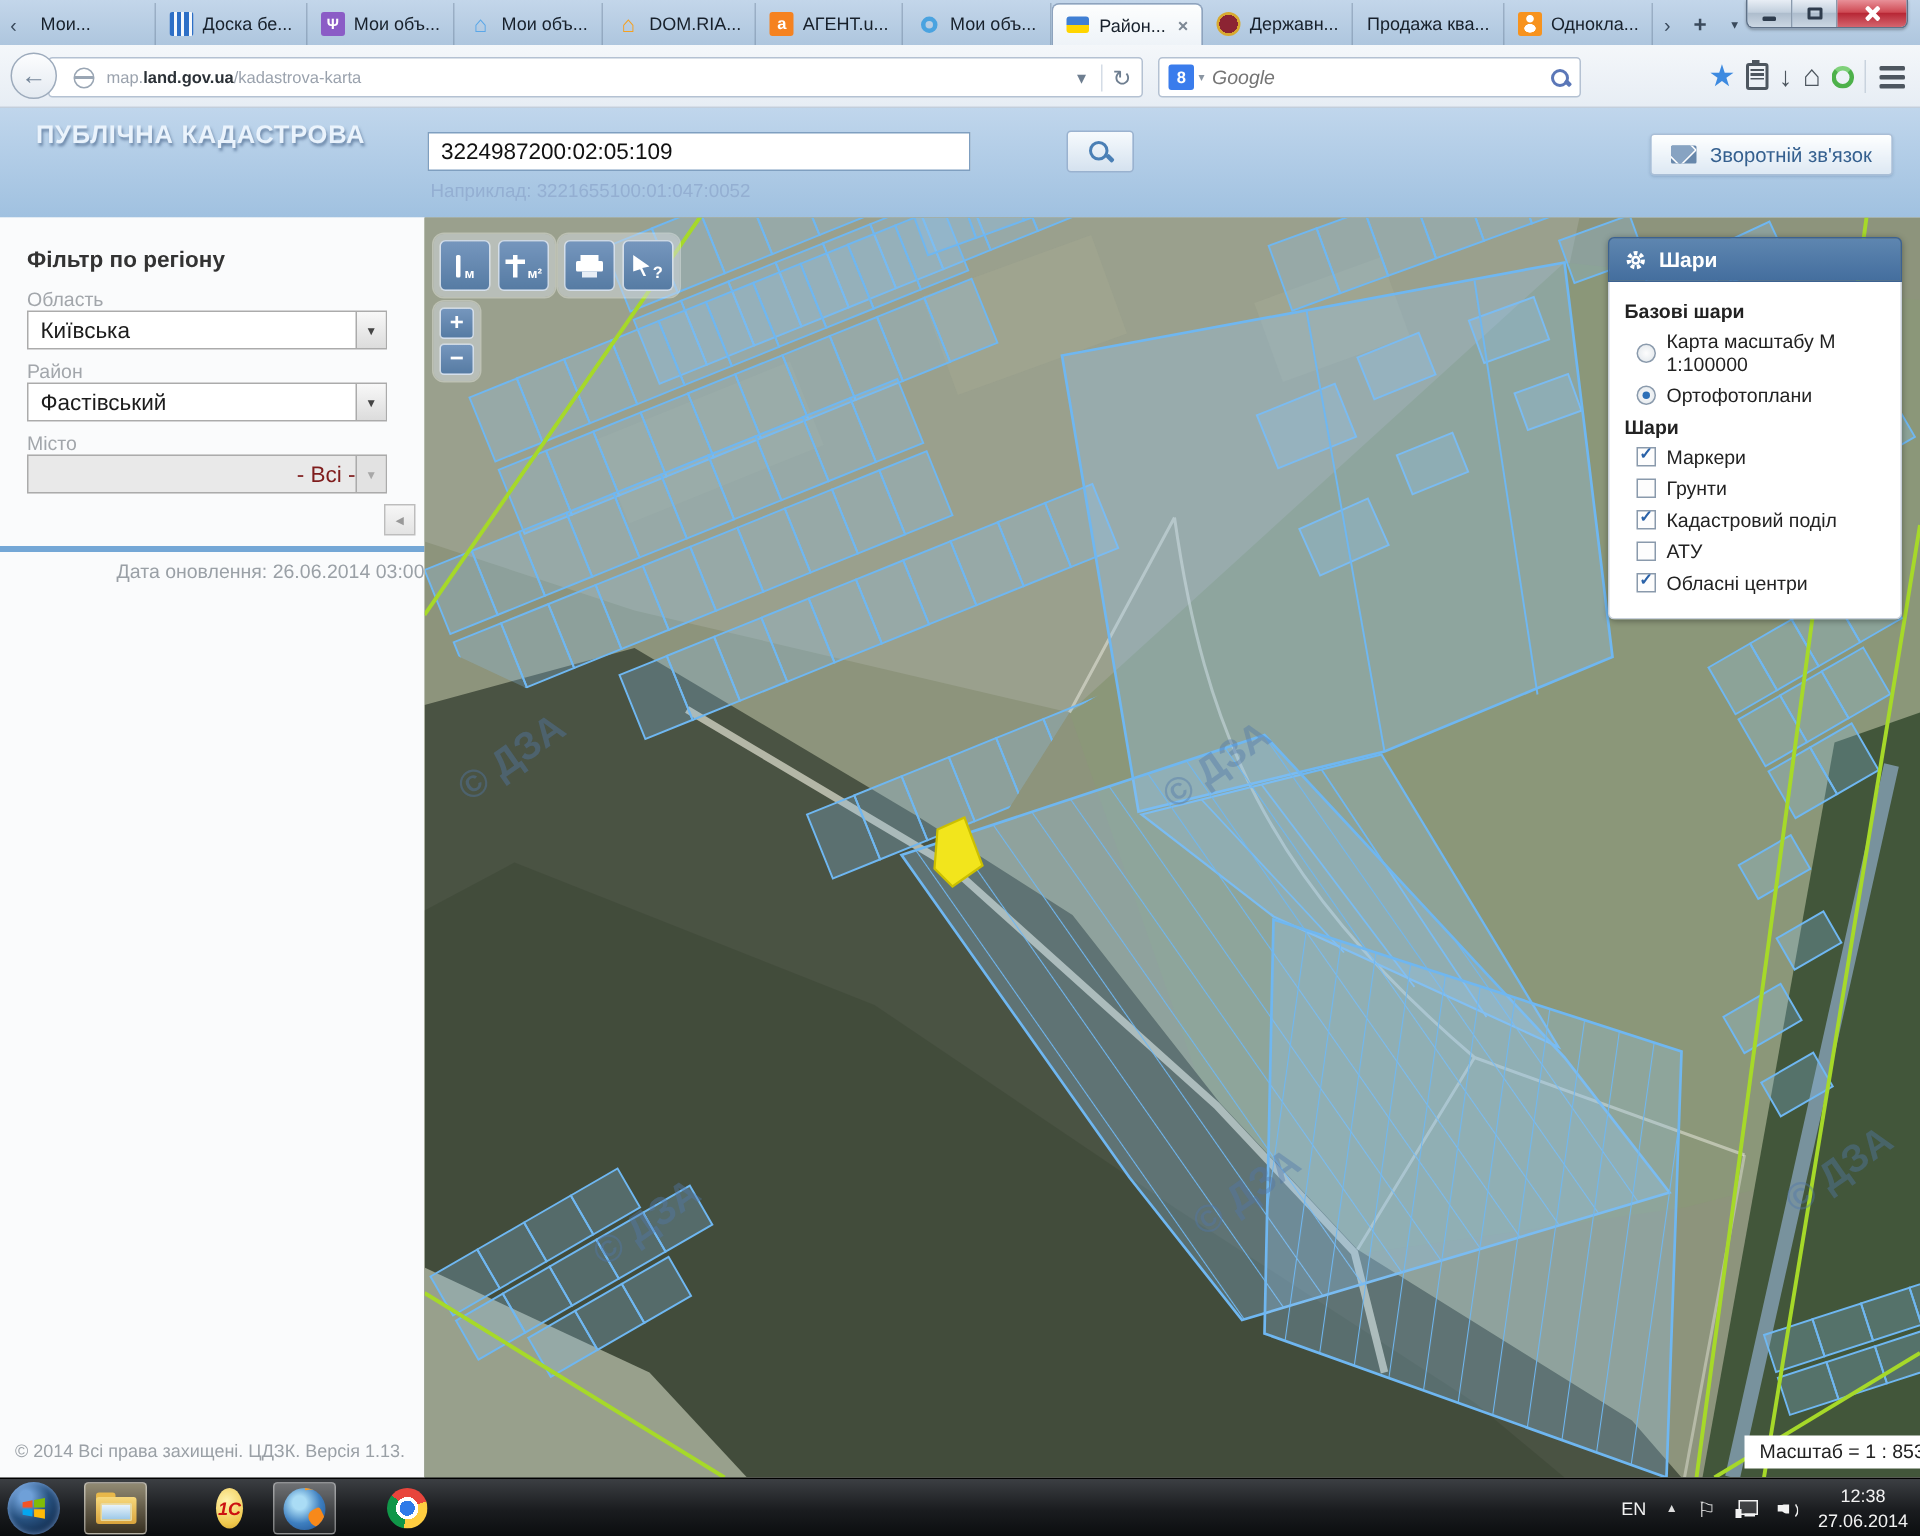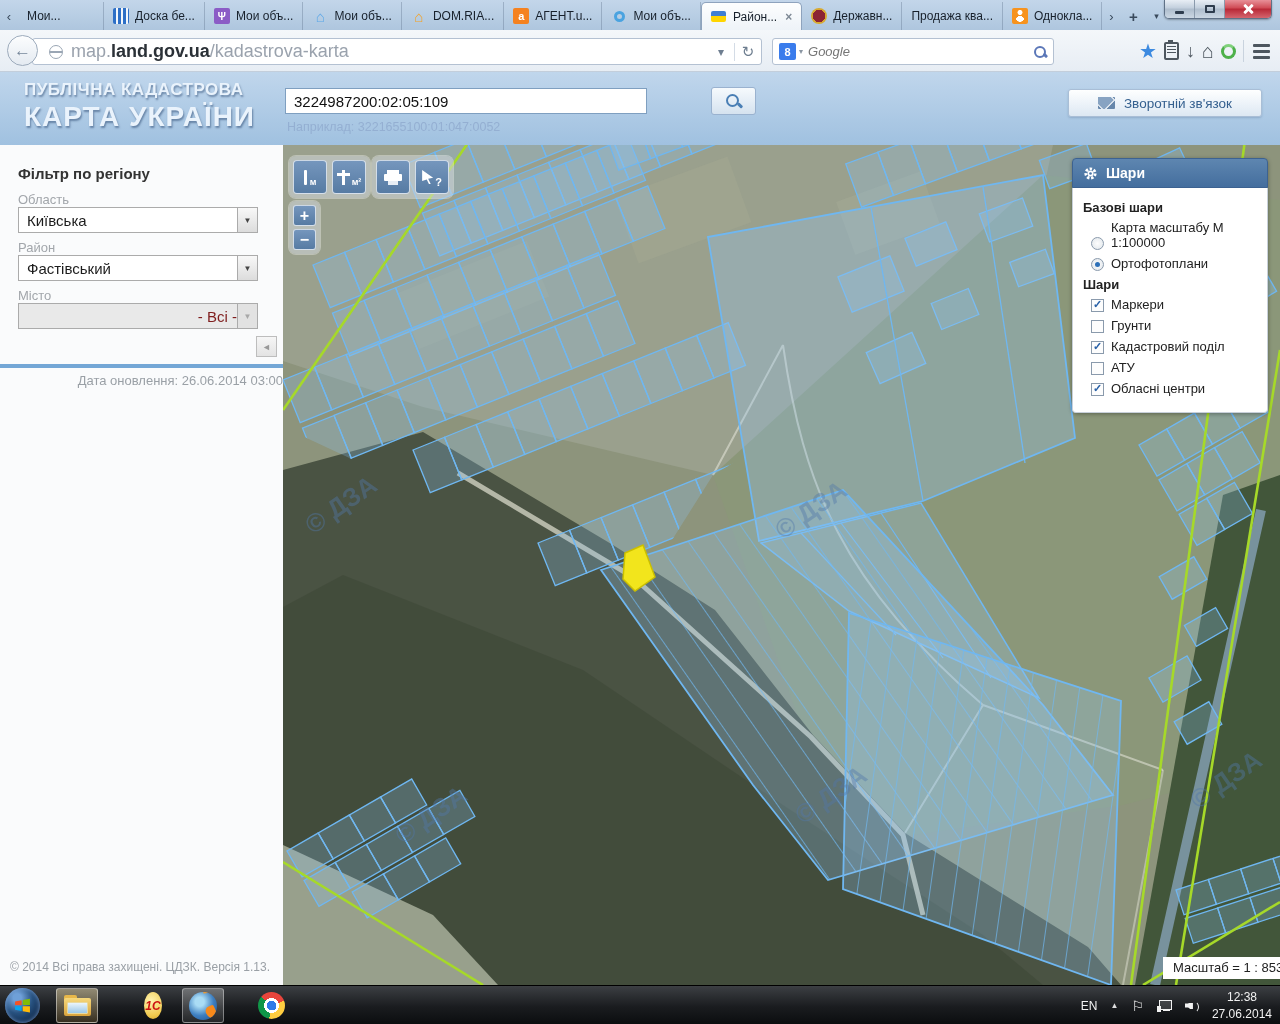--- a/index.html
+++ b/index.html
@@ -57,21 +57,21 @@
   
   .navbar { position:absolute; top:30px; left:0; width:1280px; height:42px;
     background:linear-gradient(#f4f7fa,#e7edf4); border-bottom:1px solid #c3cedb; }
   .backbtn { position:absolute; left:7px; top:5px; width:31px; height:31px; border-radius:50%;
     background:linear-gradient(#fcfdfe,#e4eaf1); border:1px solid #9dabbc; display:flex;
     align-items:center; justify-content:center; color:#76879a; font-size:17px; font-weight:bold; z-index:2; }
   .urlbar { position:absolute; left:32px; top:8px; width:730px; height:27px; background:#fff;
     border:1px solid #b4c1d2; border-radius:3px; display:flex; align-items:center; padding-left:16px; }
   .globe { width:14px; height:14px; border:1.5px solid #9aa6b4; border-radius:50%; margin-right:8px;
     background:linear-gradient(transparent 5px, #9aa6b4 5px 6.5px, transparent 6.5px); }
-  .urltext { font-size:18px; color:#9aa2ad; }
+  .urltext { font-size:11px; color:#9aa2ad; }
   .urltext b { color:#2b3137; font-weight:bold; }
   .url-right { margin-left:auto; display:flex; align-items:center; height:100%; }
   .url-div { width:1px; height:18px; background:#d4dce6; }
   .urlbtn { width:26px; height:100%; display:flex; align-items:center; justify-content:center;
     color:#6e7e90; font-size:12px; }
   .searchbox { position:absolute; left:772px; top:8px; width:282px; height:27px; background:#fff;
     border:1px solid #b4c1d2; border-radius:3px; display:flex; align-items:center; padding:0 6px; }
   .gicon { width:17px; height:17px; background:#3a7cec; border-radius:2px; color:#fff; font-size:11px;
     font-weight:bold; display:flex; align-items:center; justify-content:center; }
   .gcaret { font-size:8px; color:#8a95a2; margin:0 5px 0 3px; }
@@ -108,21 +108,21 @@
     font-family:"Liberation Sans",sans-serif; }
   .cad-search-btn { position:absolute; left:711px; top:15px; width:45px; height:28px;
     background:linear-gradient(#f6fafd,#d5e2ef); border:1px solid #9ab2cf; border-radius:3px;
     display:flex; align-items:center; justify-content:center; }
   .mag2 { position:relative; width:17px; height:17px; }
   .mag2::before { content:""; position:absolute; left:1px; top:1px; width:9px; height:9px;
     border:2.5px solid #4a7fb5; border-radius:50%; }
   .mag2::after { content:""; position:absolute; left:12px; top:11px; width:6px; height:3px;
     background:#4a7fb5; border-radius:1px; transform:rotate(45deg); }
   .cad-hint { position:absolute; left:287px; top:48px; font-size:12.5px; color:#94afd2; }
-  .feedback-btn { position:absolute; right:18px; top:17px; height:28px; padding:0 29px;
+  .feedback-btn { position:absolute; right:18px; top:17px; height:28px; padding:0 13px;
     background:linear-gradient(#feffff,#dde8f3); border:1px solid #a9bed6; border-radius:3px;
     display:flex; align-items:center; gap:9px; font-size:13.5px; color:#35608f;
     box-shadow:0 1px 2px rgba(60,90,130,.25); }
   .env { position:relative; width:17px; height:12px; background:#6787ab; border-radius:1px; overflow:hidden; }
   .env::before { content:""; position:absolute; left:-2px; top:-5px; width:14px; height:14px;
     background:#87a3c2; transform:rotate(45deg); border:1.5px solid #fff; }
 
   
   .content { position:absolute; top:145px; left:0; width:1280px; height:960px; display:flex; }
   .sidebar { position:relative; width:283px; height:840px; background:#fafbfc; flex:0 0 283px; }
@@ -175,21 +175,21 @@
 
   .layers-panel { position:absolute; left:789px; top:13px; width:196px; border-radius:5px;
     box-shadow:0 1px 4px rgba(0,0,0,.35); }
   .lp-header { height:30px; background:linear-gradient(#5e86b0,#446e9e); border:1px solid #3c6291;
     border-radius:4px 4px 0 0; display:flex; align-items:center; padding-left:10px; gap:8px;
     color:#fff; font-size:14px; font-weight:bold; }
   .gear { width:15px; height:15px; }
   .lp-body { background:#fff; border:1px solid #c8d0da; border-top:none; border-radius:0 0 4px 4px;
     padding:9px 10px 10px 10px; }
   .lp-section { font-size:13px; font-weight:bold; color:#222; margin:3px 0 5px 0; }
-  .lp-row { display:flex; align-items:flex-end; gap:7px; font-size:13px; color:#222; margin:4px 0 6px 8px; }
+  .lp-row { display:flex; align-items:center; gap:7px; font-size:13px; color:#222; margin:4px 0 6px 8px; }
   .radio { width:13px; height:13px; border-radius:50%; border:1px solid #8a9aac; flex:0 0 13px;
     background:radial-gradient(#fdfdfd,#dfe5ea); position:relative; }
   .radio.sel::after { content:""; position:absolute; left:3px; top:3px; width:5px; height:5px;
     border-radius:50%; background:#2d70b8; }
   .cb { width:13px; height:13px; border:1px solid #8a9aac; background:#fdfdfd; flex:0 0 13px;
     display:flex; align-items:center; justify-content:center; }
   .cb i { font-style:normal; font-size:11px; font-weight:bold; color:#2a62a8; line-height:1; margin-top:-2px; }
   .scalebox { position:absolute; left:880px; top:812px; padding:3px 10px 4px 10px; background:#fff;
     font-size:13px; color:#222; white-space:nowrap; }
 
@@ -345,21 +345,20 @@
           <i></i>
           <i></i>
           <i></i>
         </span>
     </div>
   </div>
 
   <div class="pageheader">
     <div class="site-title">
       <div class="l1">ПУБЛІЧНА КАДАСТРОВА</div>
-      <div class="l2">КАРТА УКРАЇНИ</div>
     </div>
     <input class="cad-search" value="3224987200:02:05:109" style="">
     <div class="cad-search-btn">
         <span class="mag2"></span>
       </div>
     <div class="cad-hint">Наприклад: 3221655100:01:047:0052</div>
     <div class="feedback-btn">
       <span class="env"></span>
       <span>Зворотній зв'язок</span>
     </div>

